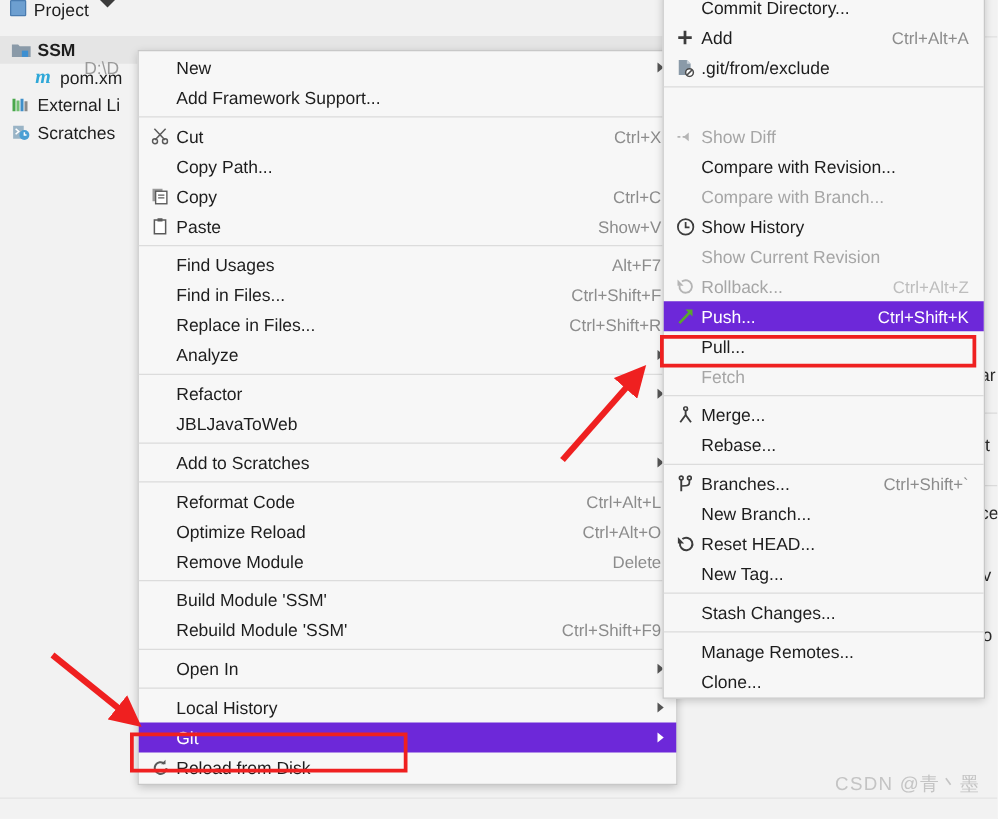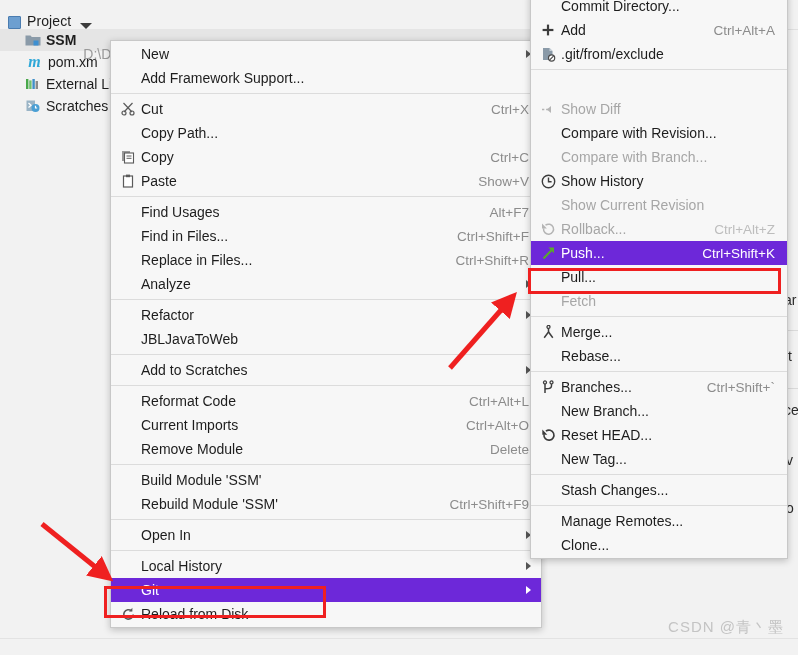--- a/index.html
+++ b/index.html
@@ -13,34 +13,34 @@
     position:relative;
     -webkit-font-smoothing:antialiased;
   }
   #root{position:absolute;left:0;top:0;width:798px;height:655px;overflow:hidden;}
 
   
   .ide-bg{position:absolute;inset:0;background:#f2f2f2;}
   .panel-header{
     position:absolute;left:0;top:0;width:798px;height:29px;
     background:#f2f2f2;border-bottom:1px solid #e0e0e0;
-    display:flex;align-items:flex-end;
+    display:flex;align-items:flex-start;
   }
   .ph-icon{width:13px;height:13px;margin-left:8px;margin-right:6px;position:relative;}
   .ph-icon .sq{position:absolute;left:0;top:0;width:11px;height:11px;background:#6d9fd0;border:1px solid #4a7cb0;border-radius:1px;}
   .ph-title{font-size:14px;color:#1d1d1d;letter-spacing:.1px;}
   .ph-caret{margin-left:9px;width:0;height:0;border-left:6px solid transparent;border-right:6px solid transparent;border-top:6px solid #3c3c3c;}
   .ph-tools{margin-left:auto;display:flex;align-items:center;gap:0px;padding-right:8px;}
   .tool-btn{width:30px;height:28px;display:flex;align-items:center;justify-content:center;}
   .tool-sep{width:1px;height:17px;background:#d0d0d0;margin:0 4px;}
 
   .tree{position:absolute;left:0;top:29px;width:540px;}
   .tree-row{height:22px;display:flex;align-items:center;font-size:14px;white-space:nowrap;}
   .tree-row.sel{background:#e5e5e5;}
-  .tree-ind1{padding-left:24px;}
+  .tree-ind1{padding-left:8px;}
   .tree-ind2{padding-left:26px;}
   .tree-ico{width:17px;height:16px;margin-right:5px;display:inline-flex;align-items:center;justify-content:center;flex:0 0 auto;}
   .tree-name{font-weight:bold;}
   .tree-path{color:#9a9a9a;font-weight:normal;margin-left:7px;margin-top:28px;}
   .tree-plain{font-weight:normal;}
   .pom-m{color:#2fa8d8;font-style:italic;font-weight:bold;font-family:"Liberation Serif",serif;font-size:16px;}
 
   .bg-text{position:absolute;color:#2b2b2b;font-size:14px;white-space:nowrap;}
   .bg-line{position:absolute;background:#dadada;height:1px;}
 
@@ -291,21 +291,21 @@
         </span>
       </div>
       <div class="sep"></div>
       <div class="mi">
         <span class="ico"></span>
         <span class="lbl">Reformat Code</span>
         <span class="acc">Ctrl+Alt+L</span>
       </div>
       <div class="mi">
         <span class="ico"></span>
-        <span class="lbl">Current Imports</span>
+        <span class="lbl">Optimize Reload</span>
         <span class="acc">Ctrl+Alt+O</span>
       </div>
       <div class="mi">
         <span class="ico"></span>
         <span class="lbl">Remove Module</span>
         <span class="acc">Delete</span>
       </div>
       <div class="sep"></div>
       <div class="mi">
         <span class="ico"></span>

